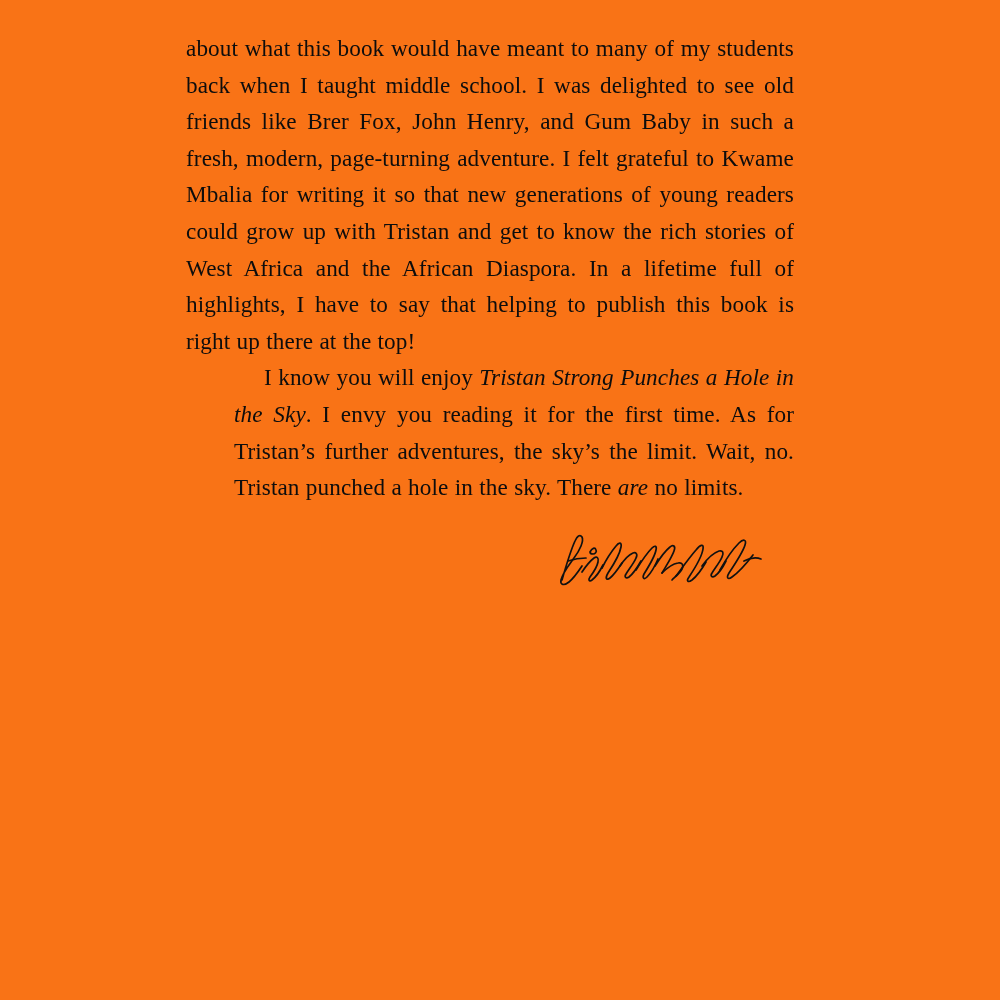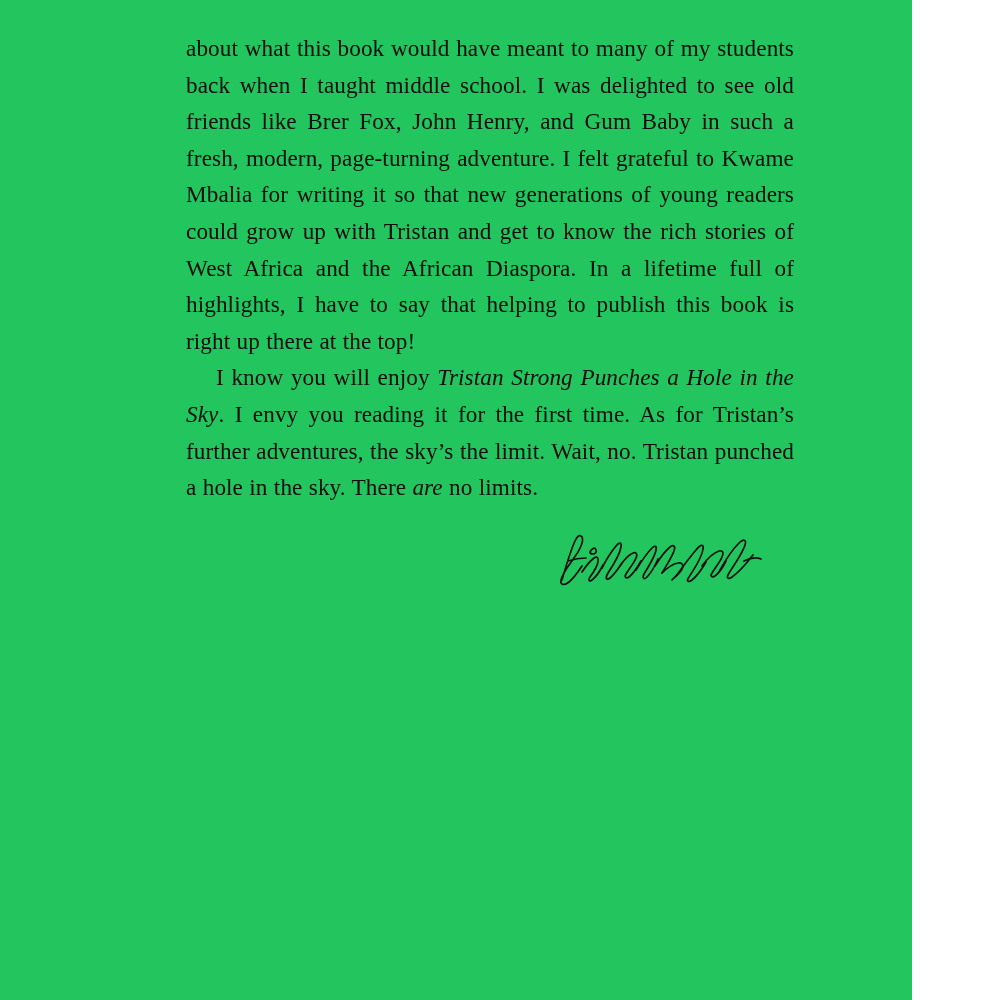--- a/index.html
+++ b/index.html
@@ -9,43 +9,44 @@
   }
   body {
     width: 1000px;
     height: 1000px;
     overflow: hidden;
     font-family: "Liberation Serif", serif;
     color: #0d0d0d;
   }
   .page {
     position: relative;
-    width: 912px;
+    width: 1000px;
     height: 1000px;
-    background: #22c55e;
+    background: #f97316;
   }
   .text-block {
     position: absolute;
     left: 186px;
     top: 30px;
     width: 608px;
   }
   p.body-par {
     margin: 0;
     font-size: 23.2px;
     line-height: 36.6px;
     text-align: justify;
     text-justify: inter-word;
     letter-spacing: 0.1px;
     word-spacing: 0.4px;
     -webkit-hyphens: none;
     hyphens: none;
   }
   p.body-par.indent {
     text-indent: 30px;
+    margin-left: 48px;
   }
   .ital {
     font-style: italic;
   }
   .signature-wrap {
     position: absolute;
     left: 556px;
     top: 528px;
     width: 210px;
     height: 74px;

